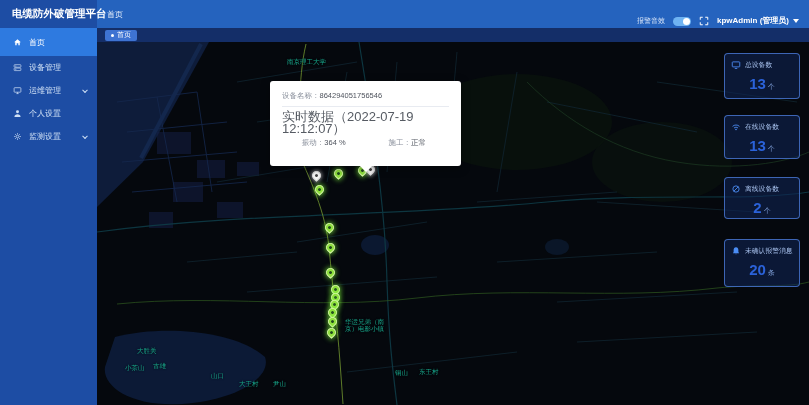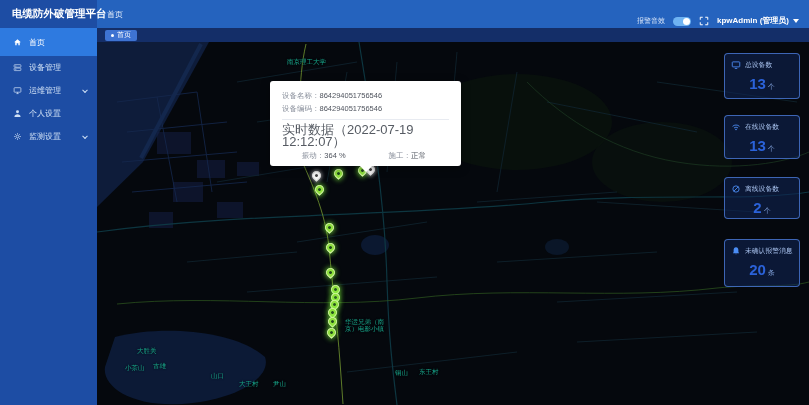--- a/index.html
+++ b/index.html
@@ -258,23 +258,20 @@
         <div class="pin green" style="left: 233px; top: 258px;"></div>
         <div class="pin green" style="left: 231px; top: 266px;"></div>
         <div class="pin green" style="left: 231px; top: 275px;"></div>
         <div class="pin green" style="left: 230px; top: 286px;"></div>
       </div>
 
     <div class="popup">
       <div class="prow">
         <span class="plabel">设备名称：</span><span class="pvalue">864294051756546</span>
       </div>
-      <div class="prow">
-        <span class="plabel">设备编码：</span><span class="pvalue">864294051756546</span>
-      </div>
       <div class="pdivider"></div>
       <div class="prt">
         <span>实时数据</span><span>（2022-07-19 12:12:07）</span>
       </div>
       <div class="pmetrics">
         <span class="pm"><span class="plabel">振动：</span><span class="pvalue">364 %</span></span>
         <span class="pm"><span class="plabel">施工：</span><span class="pvalue">正常</span></span>
       </div>
     </div>
 

